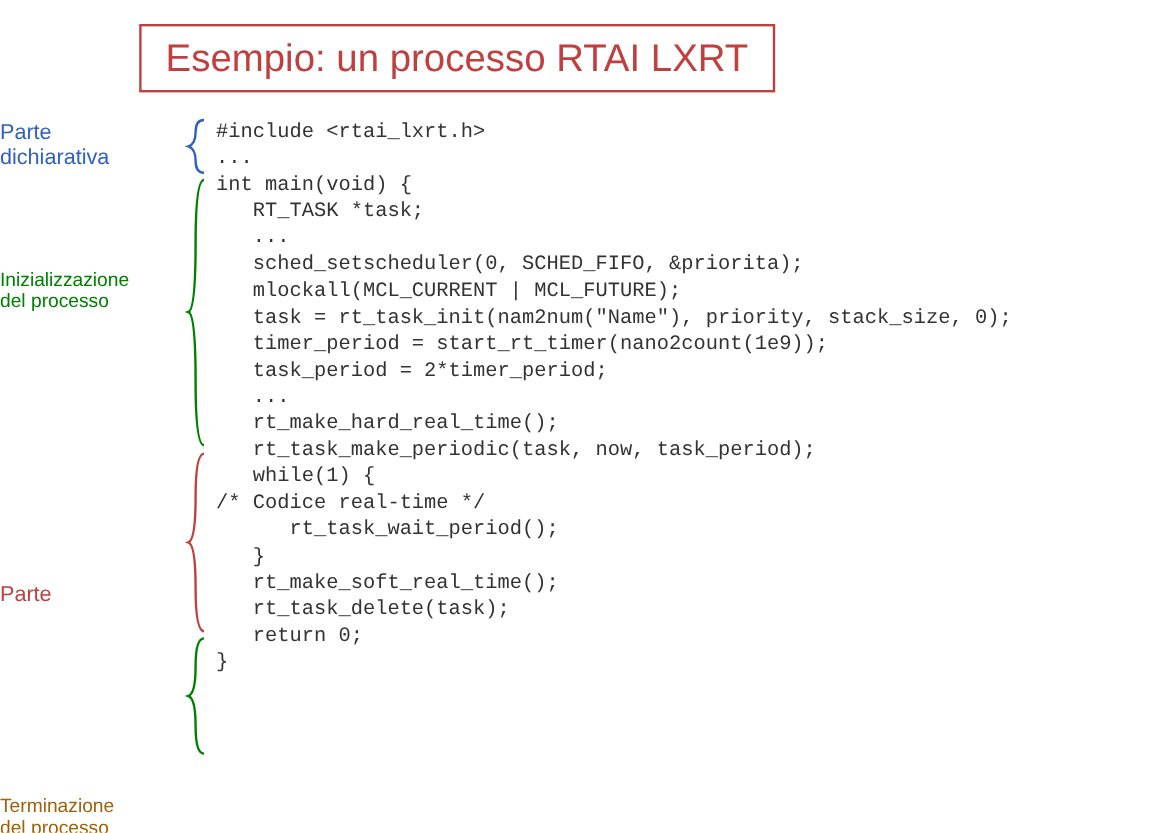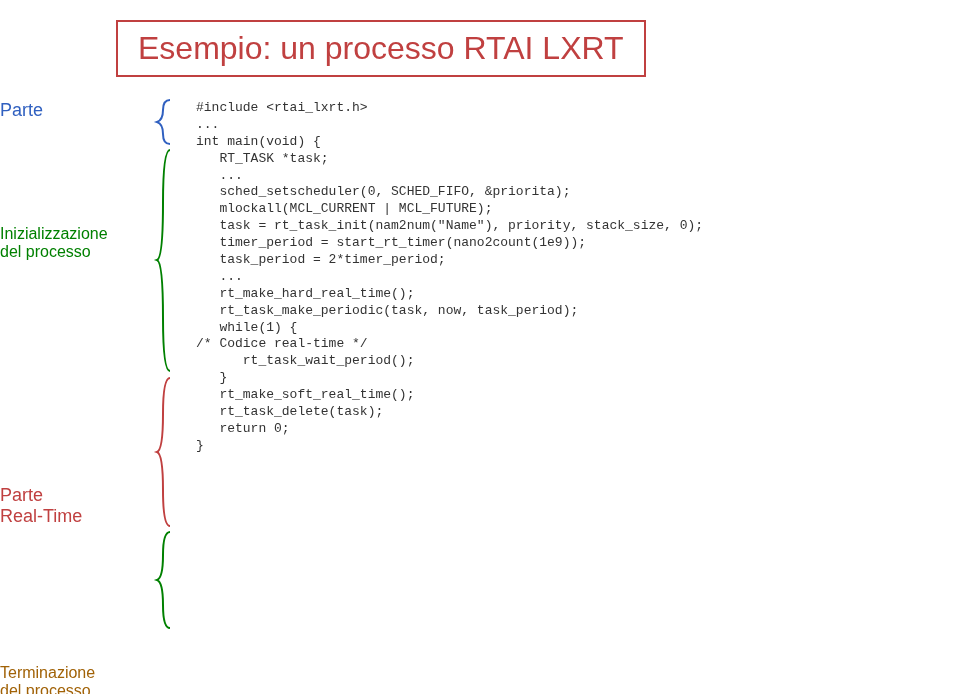--- a/index.html
+++ b/index.html
@@ -36,24 +36,24 @@
     text-align: left;
     width: 145px;
   }
   .label-dichiarativa { top: 0px; color: #3060c0; }
   .label-inizializzazione { top: 125px; color: #008000; font-size: 16px; }
   .label-realtime { top: 385px; color: #c04040; }
   .label-terminazione { top: 532px; color: #a16207; font-size: 16px; margin-top: 32px; }
   
   .code-block {
     position: absolute;
-    left: 196px;
+    left: 180px;
     top: 100px;
     font-family: "Courier New", monospace;
-    font-size: 13px;
+    font-size: 17px;
     line-height: 1.3;
     white-space: pre;
     color: #333;
   }
   
   svg.brace-svg {
     position: absolute;
     overflow: visible;
   }
 </style>
@@ -62,28 +62,28 @@
 
 
 
 <div class="title-box">
   <span class="title-text">Esempio: un processo RTAI LXRT</span>
 </div>
 
 <div class="labels">
   <div class="label label-dichiarativa">
     <div>Parte</div>
+    <div>dichiarativa</div>
   </div>
   <div class="label label-inizializzazione">
     <div>Inizializzazione</div>
     <div>del processo</div>
   </div>
   <div class="label label-realtime">
     <div>Parte</div>
-    <div>Real-Time</div>
   </div>
   <div class="label label-terminazione">
     <div>Terminazione</div>
     <div>del processo</div>
   </div>
 </div>
 
 
 <svg class="brace-svg" style="left:155px; top:98px;" width="20" height="48">
   <path d="M15,2 Q8,2 8,12 Q8,22 2,24 Q8,26 8,36 Q8,46 15,46" fill="none" stroke="#3060c0" stroke-width="2"></path>

